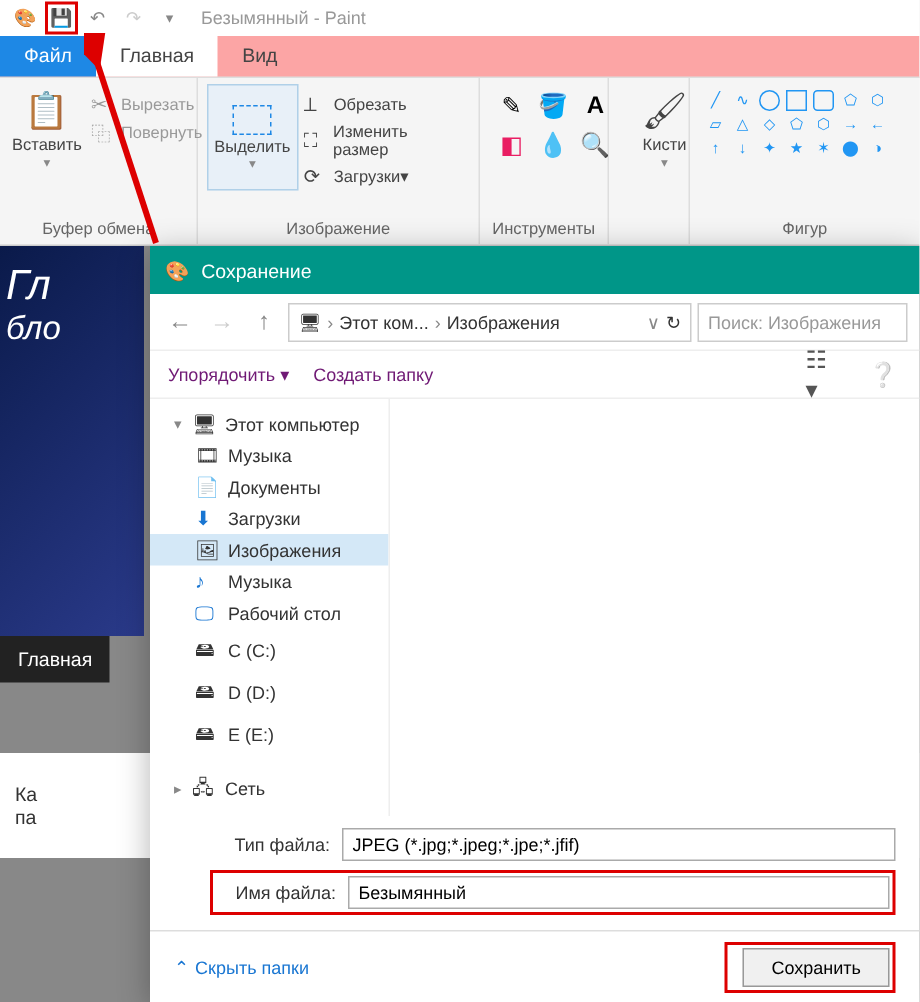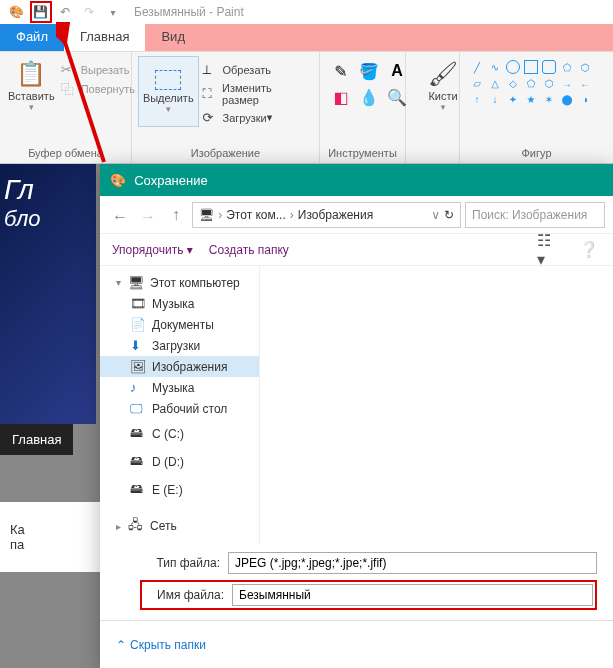--- a/index.html
+++ b/index.html
@@ -309,14 +309,17 @@
       <input class="field-input" value="Безымянный" style="">
     </div>
   </div>
 
   <div class="dlg-footer">
     <span class="hide-folders">
       <span>⌃</span>
       <span>Скрыть папки</span>
     </span>
     <span class="footer-spacer"></span>
+    <span class="save-btn-hl">
+      <button class="dlg-btn">Сохранить</button>
+    </span>
   </div>
 </div>
 
 </body></html>

